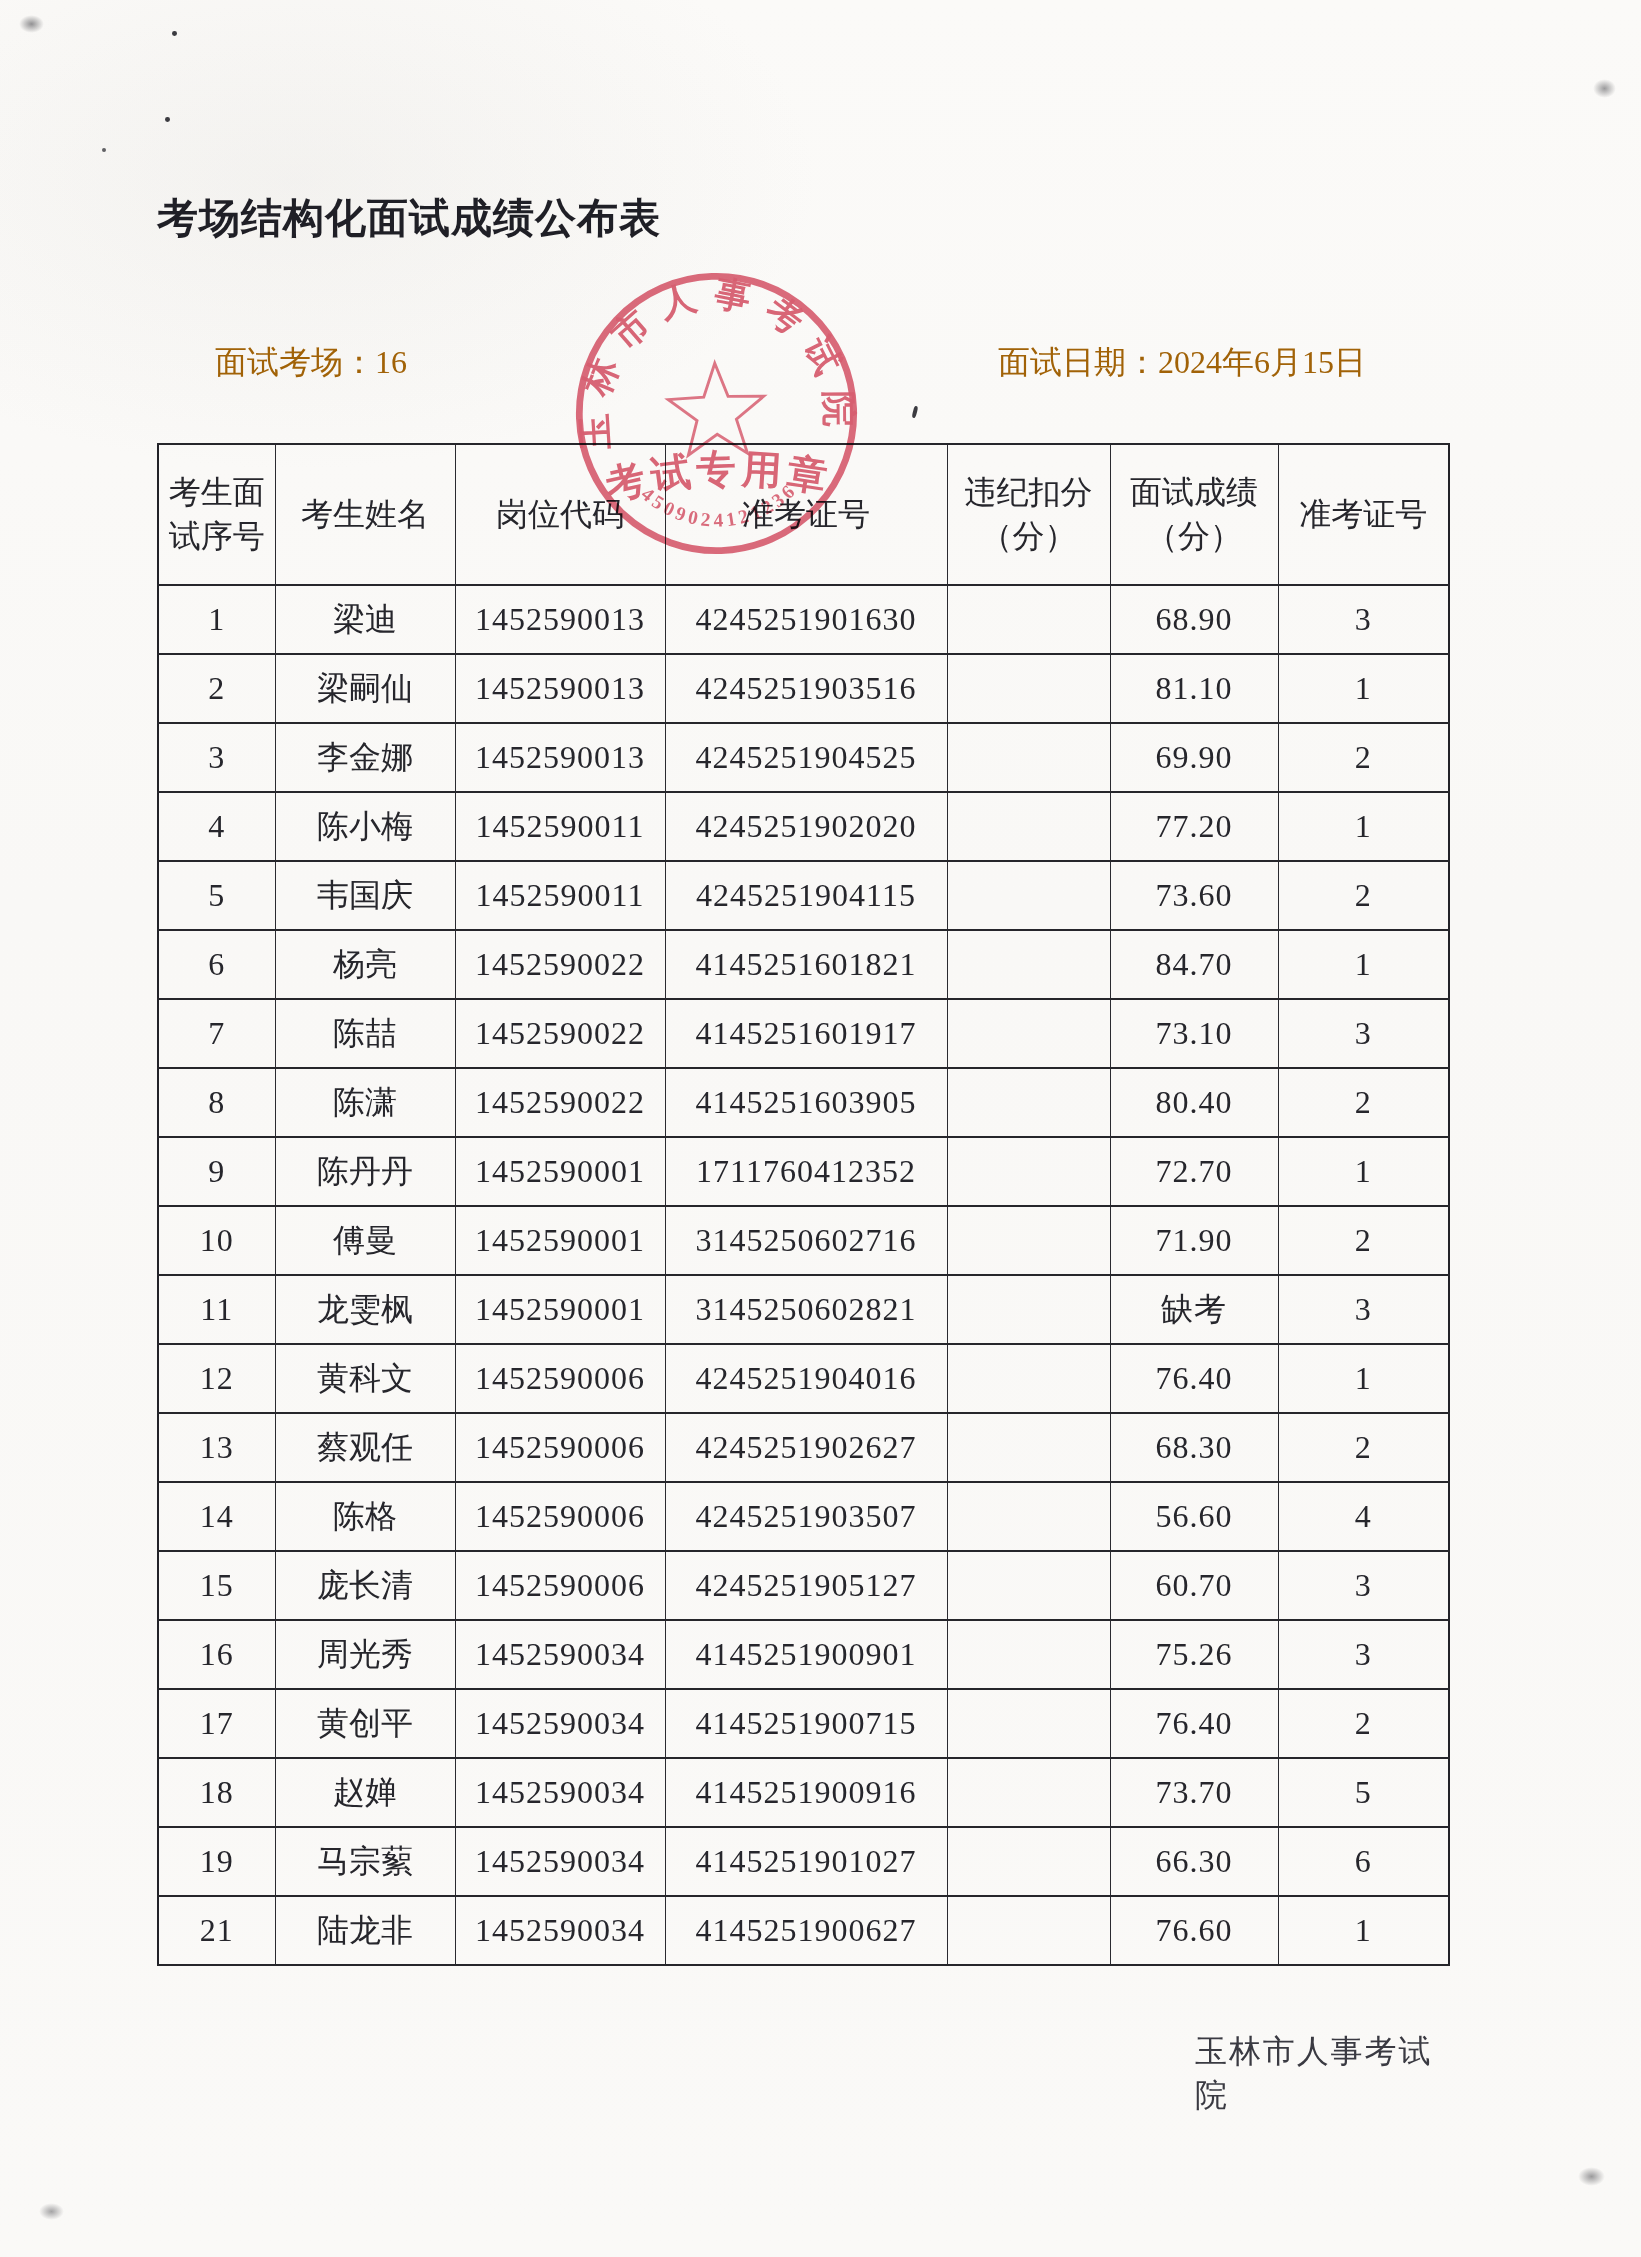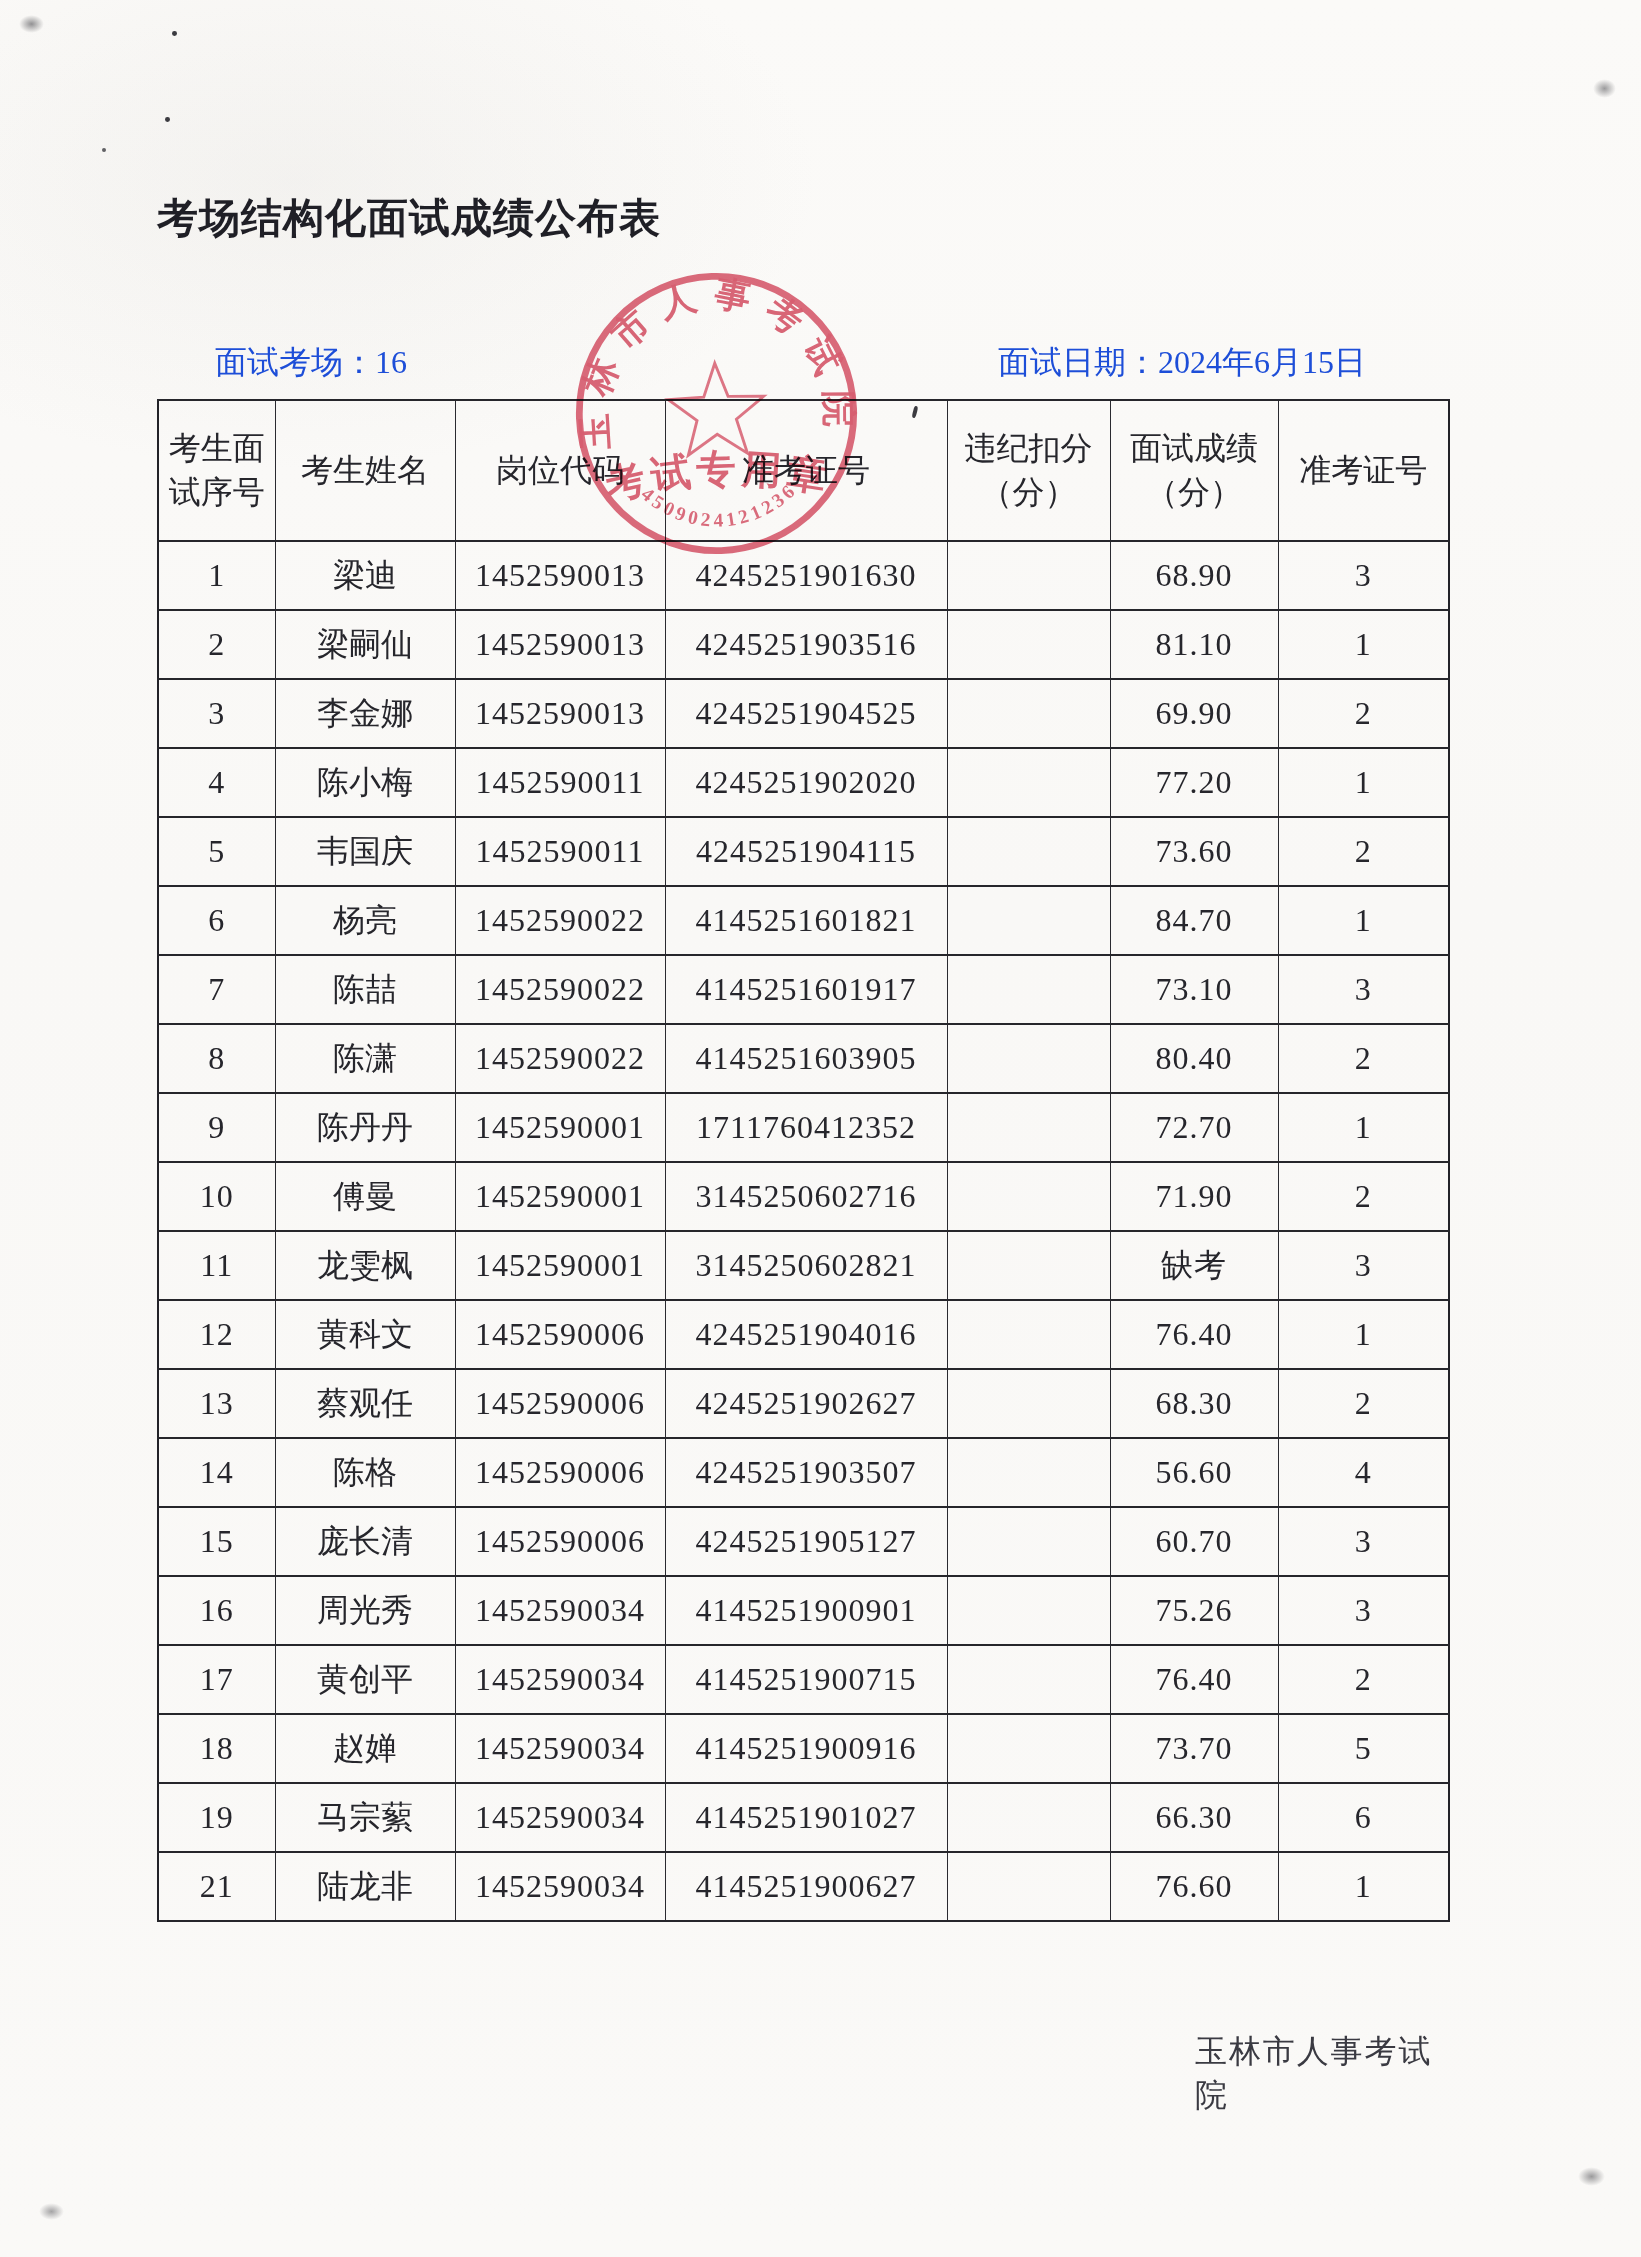--- a/index.html
+++ b/index.html
@@ -13,36 +13,36 @@
   }
   .page-title{
     position:absolute;left:157px;top:191px;width:1291px;
     text-align:left;font-size:41px;font-weight:bold;letter-spacing:1px;
     color:#1f1f26;
   }
   .info-row{
     position:absolute;left:157px;top:343px;width:1291px;height:42px;
     display:flex;justify-content:space-between;align-items:flex-end;
     box-sizing:border-box;padding:0 82px 0 58px;
-    font-size:32px;color:#1d4ed8;
+    font-size:32px;color:#a16207;
   }
   .score-table{
     position:absolute;left:157px;top:399px;width:1291px;
     border-collapse:collapse;table-layout:fixed;
     font-size:32px;color:#26262c;
   }
   .score-table td{
     border-left:1.9px solid #2a2a30;border-right:1.9px solid #2a2a30;
     border-top:2.9px solid #26262b;border-bottom:2.9px solid #26262b;
     text-align:center;vertical-align:middle;padding:0;
     overflow:hidden;white-space:nowrap;
   }
   .score-table tr.hdr td{height:139px;line-height:1.35;}
   .score-table tr.body-row td{height:67px;}
-  .score-table{border:2.9px solid #222228;}
+  .score-table{border:2.9px solid #222228;margin-top:44px;}
   .num{font-family:"Liberation Serif","DejaVu Serif",serif;letter-spacing:1px;}
   .stamp{
     position:absolute;left:560px;top:257px;width:313px;height:313px;
     mix-blend-mode:multiply;opacity:0.88;transform:rotate(-2deg);
     pointer-events:none;
   }
   .footer-sign{
     position:absolute;top:2030px;left:1195px;width:253px;
     font-size:32px;letter-spacing:1.9px;color:#3a3a42;
   }

